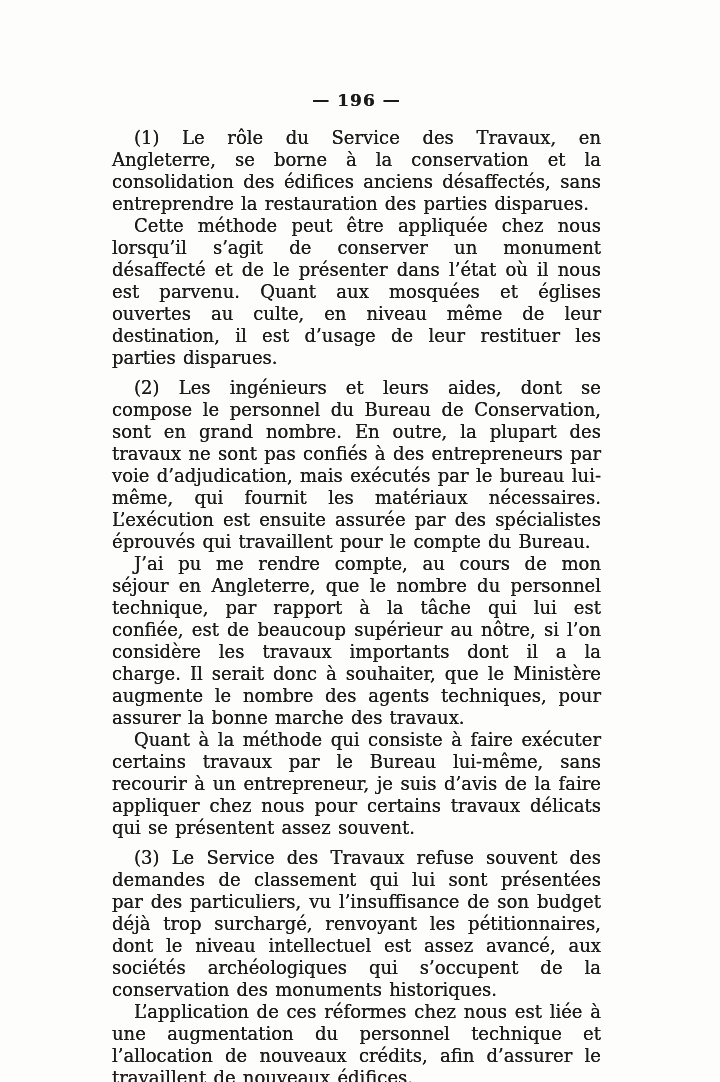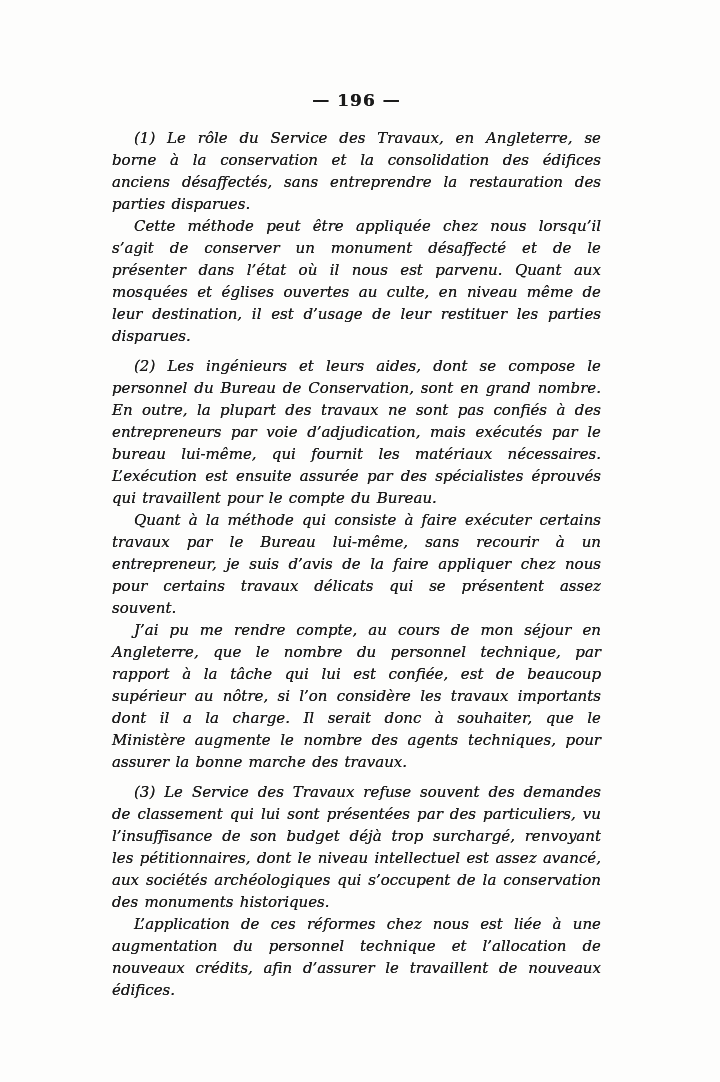--- a/index.html
+++ b/index.html
@@ -28,28 +28,27 @@
   }
   .page-number {
     text-align: center;
     font-weight: bold;
     font-size: 17px;
     letter-spacing: 1px;
     margin-bottom: 17px;
     text-shadow: 0 0 0.4px currentColor;
   }
   p.para {
-    font-size: 15px;
+    font-size: 18px;
     line-height: 22px;
     text-align: justify;
     text-indent: 22px;
     word-spacing: 1.5px;
     hyphens: none;
     text-shadow: 0 0 0.35px currentColor;
-    font-style: italic;
   }
   p.para.space-before {
     margin-top: 8px;
   }
   p.para.faded-end {
     
   }
 </style>
 </head>
 <body>
@@ -57,21 +56,21 @@
 <div class="page">
   <div class="text-block">
     <div class="page-number">— 196 —</div>
 
     <p class="para">(1) Le rôle du Service des Travaux, en Angleterre, se borne à la conservation et la consolidation des édifices anciens désaffectés, sans entreprendre la restauration des parties disparues.</p>
 
     <p class="para">Cette méthode peut être appliquée chez nous lorsqu’il s’agit de conserver un monument désaffecté et de le présenter dans l’état où il nous est parvenu. Quant aux mosquées et églises ouvertes au culte, en niveau même de leur destination, il est d’usage de leur restituer les parties disparues.</p>
 
     <p class="para space-before">(2) Les ingénieurs et leurs aides, dont se compose le personnel du Bureau de Conservation, sont en grand nombre. En outre, la plupart des travaux ne sont pas confiés à des entrepreneurs par voie d’adjudication, mais exécutés par le bureau lui-même, qui fournit les matériaux nécessaires. L’exécution est ensuite assurée par des spécialistes éprouvés qui travaillent pour le compte du Bureau.</p>
 
+    <p class="para">J’ai pu me rendre compte, au cours de mon séjour en Angleterre, que le nombre du personnel technique, par rapport à la tâche qui lui est confiée, est de beaucoup supérieur au nôtre, si l’on considère les travaux importants dont il a la charge. Il serait donc à souhaiter, que le Ministère augmente le nombre des agents techniques, pour assurer la bonne marche des travaux.</p>
+
     <p class="para">Quant à la méthode qui consiste à faire exécuter certains travaux par le Bureau lui-même, sans recourir à un entrepreneur, je suis d’avis de la faire appliquer chez nous pour certains travaux délicats qui se présentent assez souvent.</p>
-
-    <p class="para">J’ai pu me rendre compte, au cours de mon séjour en Angleterre, que le nombre du personnel technique, par rapport à la tâche qui lui est confiée, est de beaucoup supérieur au nôtre, si l’on considère les travaux importants dont il a la charge. Il serait donc à souhaiter, que le Ministère augmente le nombre des agents techniques, pour assurer la bonne marche des travaux.</p>
 
     <p class="para space-before">(3) Le Service des Travaux refuse souvent des demandes de classement qui lui sont présentées par des particuliers, vu l’insuffisance de son budget déjà trop surchargé, renvoyant les pétitionnaires, dont le niveau intellectuel est assez avancé, aux sociétés archéologiques qui s’occupent de la conservation des monuments historiques.</p>
 
     <p class="para faded-end">L’application de ces réformes chez nous est liée à une augmentation du personnel technique et l’allocation de nouveaux crédits, afin d’assurer le travaillent de nouveaux édifices.</p>
   </div>
 </div>
 
 </body></html>

